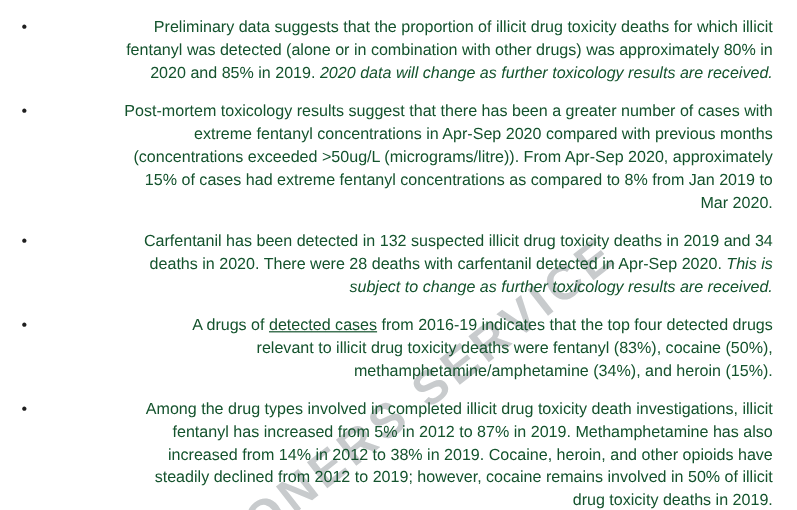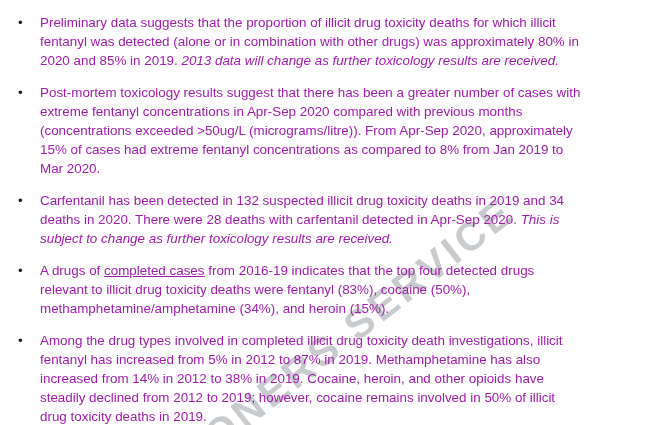--- a/index.html
+++ b/index.html
@@ -44,61 +44,62 @@
     width: 22px;
     font-size: 13.4px;
     line-height: 19px;
     color: #1f1f1f;
   }
   .btext {
     margin: 0;
     width: 604px;
     font-size: 13.4px;
     line-height: 19px;
-    color: #a21caf;
+    color: #14532d;
     white-space: pre-line;
+    text-align: right;
   }
   .i { font-style: italic; }
   .u { text-decoration: underline; }
 </style>
 </head>
 <body>
 
 <div class="page">
 
   <div class="watermark">CORONERS SERVICE</div>
 
   <div class="content">
 
     <div class="bullet">
       <span class="marker">•</span>
       <p class="btext"><span>Preliminary data suggests that the proportion of illicit drug toxicity deaths for which illicit
 fentanyl was detected (alone or in combination with other drugs) was approximately 80% in
-2020 and 85% in 2019. </span><span class="i">2013 data will change as further toxicology results are received.</span></p>
+2020 and 85% in 2019. </span><span class="i">2020 data will change as further toxicology results are received.</span></p>
     </div>
 
     <div class="bullet">
       <span class="marker">•</span>
       <p class="btext"><span>Post-mortem toxicology results suggest that there has been a greater number of cases with
 extreme fentanyl concentrations in Apr-Sep 2020 compared with previous months
 (concentrations exceeded &gt;50ug/L (micrograms/litre)). From Apr-Sep 2020, approximately
 15% of cases had extreme fentanyl concentrations as compared to 8% from Jan 2019 to
 Mar 2020.</span></p>
     </div>
 
     <div class="bullet">
       <span class="marker">•</span>
       <p class="btext"><span>Carfentanil has been detected in 132 suspected illicit drug toxicity deaths in 2019 and 34
 deaths in 2020. There were 28 deaths with carfentanil detected in Apr-Sep 2020. </span><span class="i">This is
 subject to change as further toxicology results are received.</span></p>
     </div>
 
     <div class="bullet">
       <span class="marker">•</span>
-      <p class="btext"><span>A drugs of </span><span class="u">completed cases</span><span> from 2016-19 indicates that the top four detected drugs
+      <p class="btext"><span>A drugs of </span><span class="u">detected cases</span><span> from 2016-19 indicates that the top four detected drugs
 relevant to illicit drug toxicity deaths were fentanyl (83%), cocaine (50%),
 methamphetamine/amphetamine (34%), and heroin (15%).</span></p>
     </div>
 
     <div class="bullet">
       <span class="marker">•</span>
       <p class="btext"><span>Among the drug types involved in completed illicit drug toxicity death investigations, illicit
 fentanyl has increased from 5% in 2012 to 87% in 2019. Methamphetamine has also
 increased from 14% in 2012 to 38% in 2019. Cocaine, heroin, and other opioids have
 steadily declined from 2012 to 2019; however, cocaine remains involved in 50% of illicit

